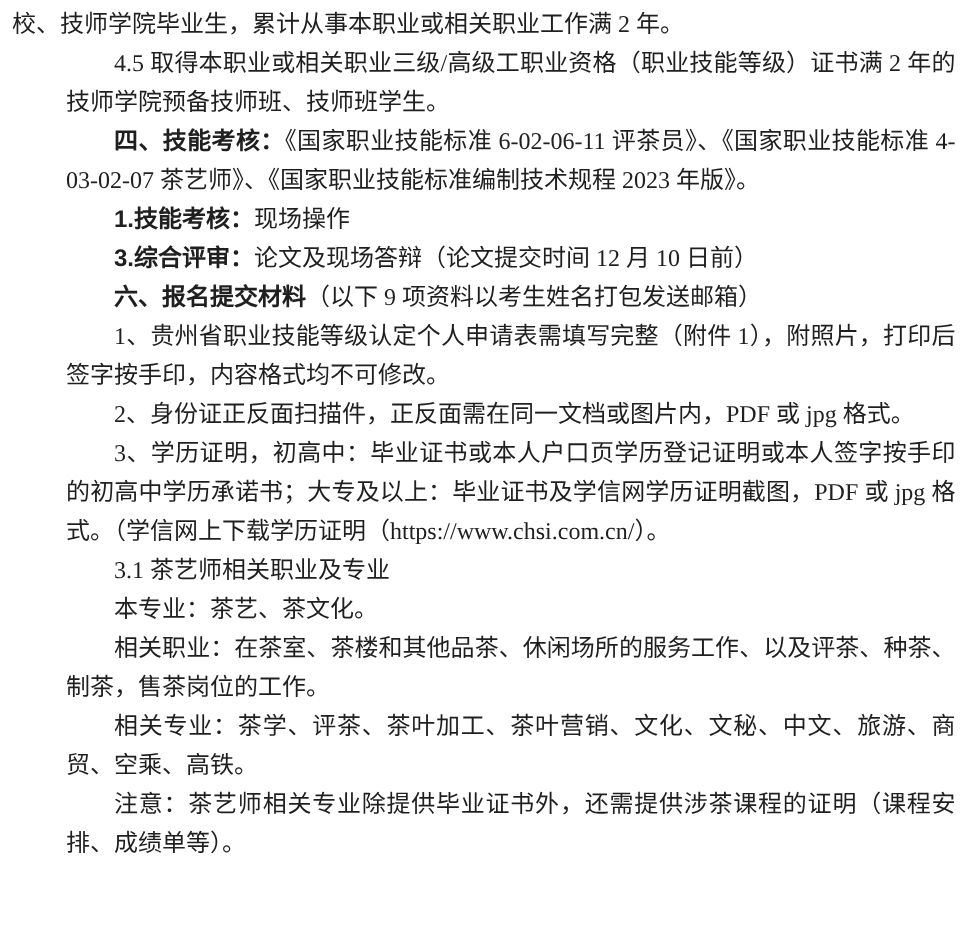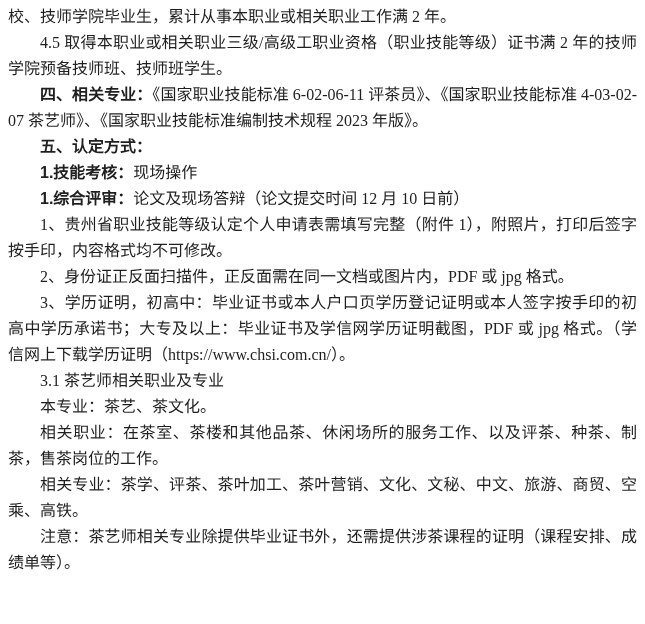--- a/index.html
+++ b/index.html
@@ -20,40 +20,41 @@
     line-height: 26px;
     text-align: justify;
     overflow: hidden;
   }
   .para {
     margin: 0;
     padding: 0;
   }
   .para.indent {
     text-indent: 2em;
+    margin-left: 36px;
   }
   .seg {
     font-weight: normal;
   }
   .seg.bold {
     font-family: "Liberation Sans", "DejaVu Sans", sans-serif;
     font-weight: bold;
   }
 </style>
 </head>
 <body>
 
 <main class="page">
   <div id="doc-body">
       <p class="para"><span class="seg">校、技师学院毕业生，累计从事本职业或相关职业工作满 2 年。</span></p>
       <p class="para indent"><span class="seg">4.5 取得本职业或相关职业三级/高级工职业资格（职业技能等级）证书满 2 年的技师学院预备技师班、技师班学生。</span></p>
-      <p class="para indent"><span class="seg bold">四、相关专业：</span><span class="seg">《国家职业技能标准 6-02-06-11 评茶员》、《国家职业技能标准 4-03-02-07 茶艺师》、《国家职业技能标准编制技术规程 2023 年版》。</span></p>
-      <p class="para indent"><span class="seg bold">五、认定方式：</span></p>
+      <p class="para indent"><span class="seg bold">四、技能考核：</span><span class="seg">《国家职业技能标准 6-02-06-11 评茶员》、《国家职业技能标准 4-03-02-07 茶艺师》、《国家职业技能标准编制技术规程 2023 年版》。</span></p>
       <p class="para indent"><span class="seg bold">1.技能考核：</span><span class="seg">现场操作</span></p>
-      <p class="para indent"><span class="seg bold">1.综合评审：</span><span class="seg">论文及现场答辩（论文提交时间 12 月 10 日前）</span></p>
+      <p class="para indent"><span class="seg bold">3.综合评审：</span><span class="seg">论文及现场答辩（论文提交时间 12 月 10 日前）</span></p>
+      <p class="para indent"><span class="seg bold">六、报名提交材料</span><span class="seg">（以下 9 项资料以考生姓名打包发送邮箱）</span></p>
       <p class="para indent"><span class="seg">1、贵州省职业技能等级认定个人申请表需填写完整（附件 1），附照片，打印后签字按手印，内容格式均不可修改。</span></p>
       <p class="para indent"><span class="seg">2、身份证正反面扫描件，正反面需在同一文档或图片内，PDF 或 jpg 格式。</span></p>
       <p class="para indent"><span class="seg">3、学历证明，初高中：毕业证书或本人户口页学历登记证明或本人签字按手印的初高中学历承诺书；大专及以上：毕业证书及学信网学历证明截图，PDF 或 jpg 格式。（学信网上下载学历证明（https://www.chsi.com.cn/）。</span></p>
       <p class="para indent"><span class="seg">3.1 茶艺师相关职业及专业</span></p>
       <p class="para indent"><span class="seg">本专业：茶艺、茶文化。</span></p>
       <p class="para indent"><span class="seg">相关职业：在茶室、茶楼和其他品茶、休闲场所的服务工作、以及评茶、种茶、制茶，售茶岗位的工作。</span></p>
       <p class="para indent"><span class="seg">相关专业：茶学、评茶、茶叶加工、茶叶营销、文化、文秘、中文、旅游、商贸、空乘、高铁。</span></p>
       <p class="para indent"><span class="seg">注意：茶艺师相关专业除提供毕业证书外，还需提供涉茶课程的证明（课程安排、成绩单等）。</span></p>
     </div>
 </main>

